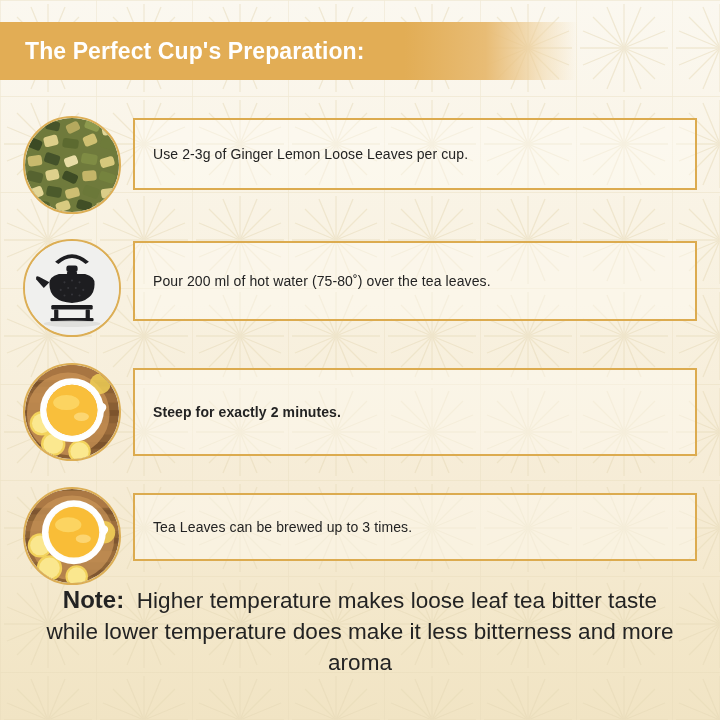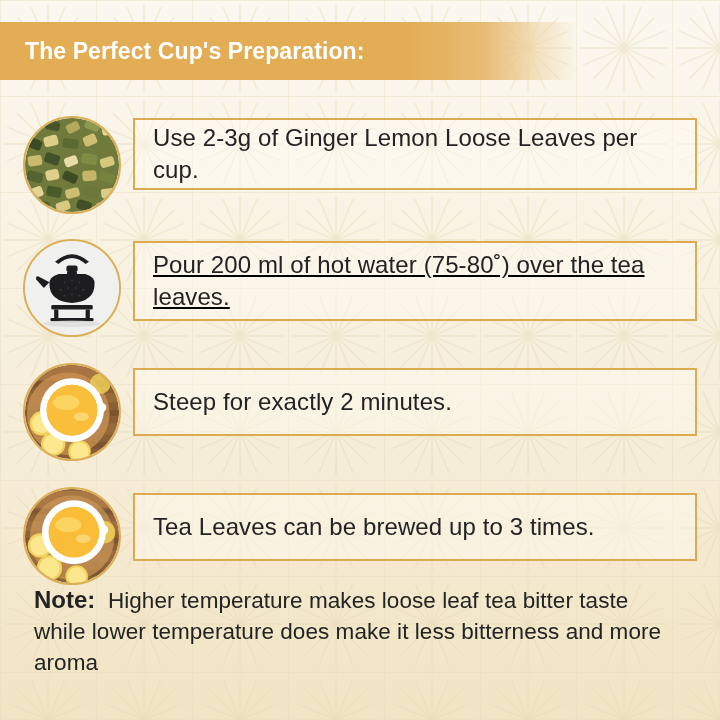--- a/index.html
+++ b/index.html
@@ -101,41 +101,41 @@
     min-height: 68px;
     border: 2px solid #dcab4f;
     box-sizing: border-box;
     background: rgba(255, 253, 246, 0.42);
     display: flex;
     align-items: center;
   }
   .step-text {
     padding: 0 16px 0 18px;
     color: #232323;
-    font-size: 24px;
+    font-size: 14px;
     line-height: 1.32;
     letter-spacing: .1px;
   }
 
   
   .row-1 .step-box { top: 6px;  height: 72px; }
-  .row-2 .step-box { top: 4px;  height: 80px; text-decoration: underline; }
-  .row-3 .step-box { top: 6px;  height: 68px; }
+  .row-2 .step-box { top: 4px;  height: 80px; }
+  .row-3 .step-box { top: 6px;  height: 88px; font-weight: bold; }
   .row-4 .step-box { top: 6px;  height: 60px; }
   .row-2 .thumb { top: 2px; }
   .row-3 .thumb { top: 1px; }
   .row-4 .thumb { top: 0px; }
 
   
   .note {
     position: absolute;
     left: 0;
     right: 0;
     top: 584px;
-    text-align: left;
+    text-align: center;
     color: #232323;
     font-size: 22.5px;
     line-height: 1.37;
     padding: 0 34px;
     box-sizing: border-box;
   }
   .note-label {
     font-weight: bold;
     font-size: 24px;
   }

